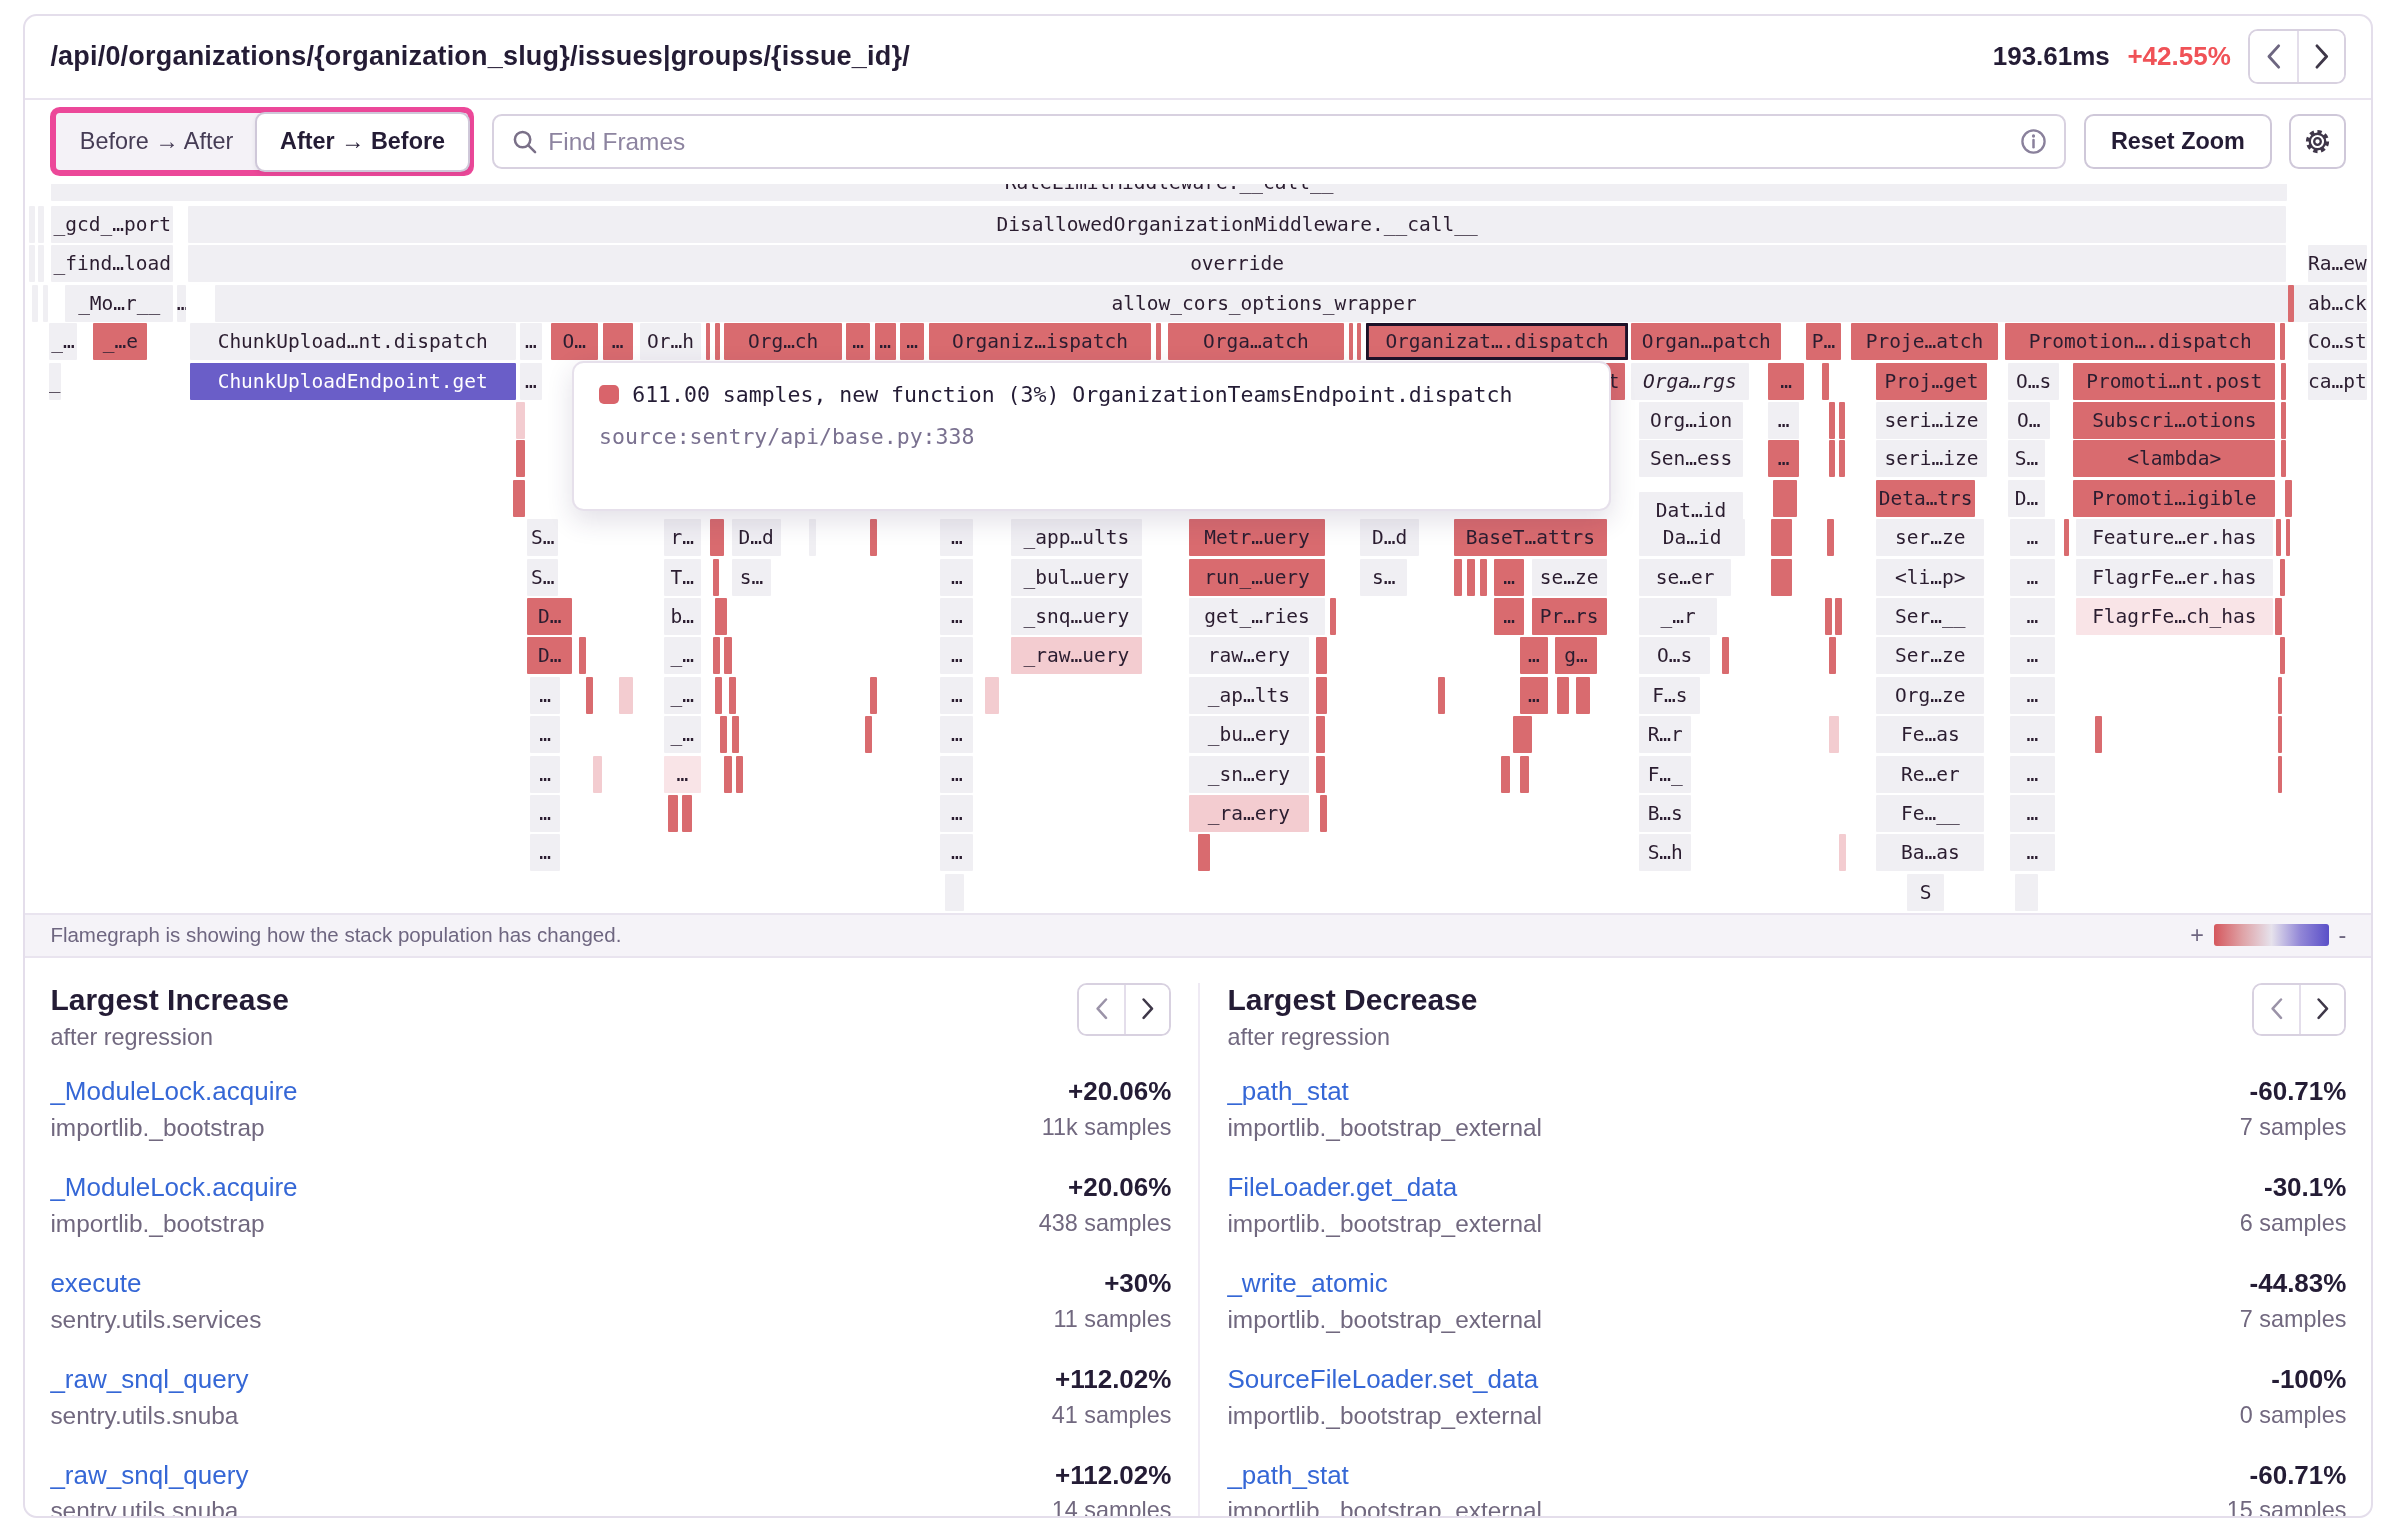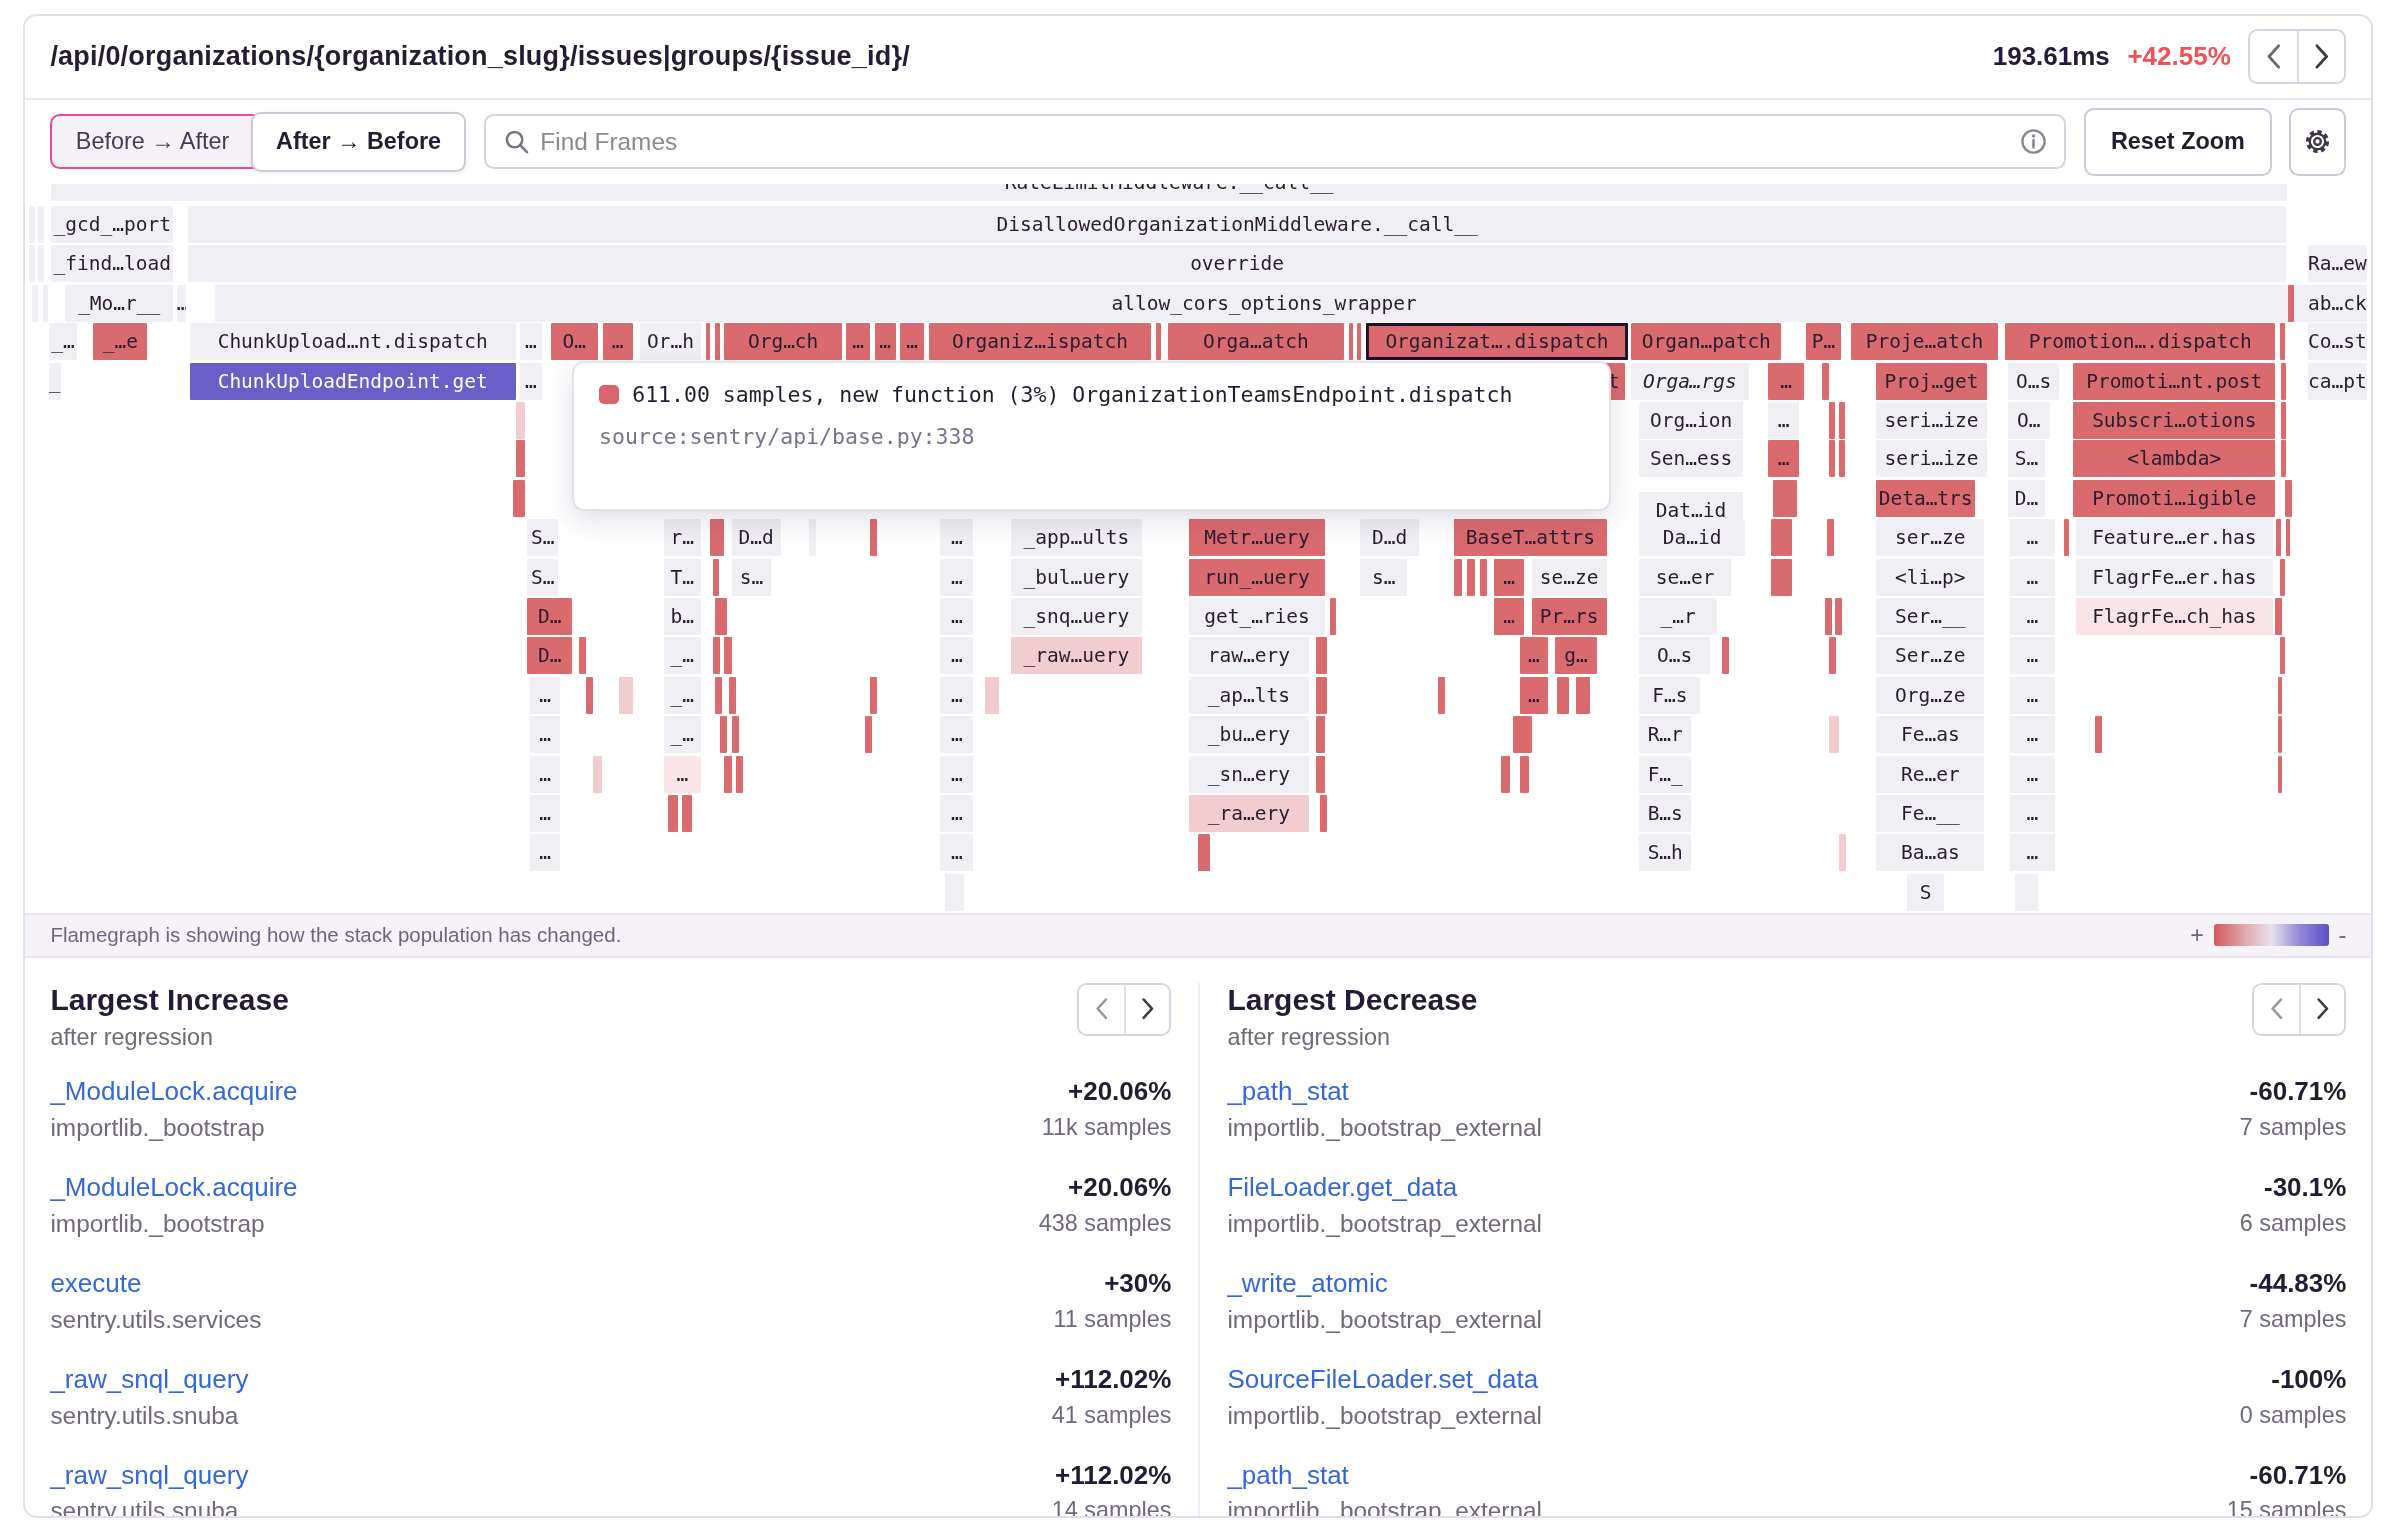--- a/index.html
+++ b/index.html
@@ -11,27 +11,27 @@
   .hdr-title { font-size:27px; font-weight:700; letter-spacing:0.2px; color:#241c35; }
   .hdr-right { display:flex; align-items:center; gap:17.6px; }
   .hdr-ms { font-size:26px; font-weight:700; color:#241c35; }
   .hdr-delta { font-size:26px; font-weight:700; color:#f05257; }
   .btn-group { display:flex; border:2px solid #d8d1e0; border-radius:9.8px; overflow:hidden; background:#fff; }
   .nav-btn { width:47px; height:51px; display:flex; align-items:center; justify-content:center; background:#fff; cursor:pointer; }
   .nav-btn + .nav-btn { border-left:2px solid #e4deeb; }
 
   
   .toolbar { height:84px; display:flex; align-items:center; padding:0 25px; gap:17.6px; }
-  .seg { display:flex; align-items:center; background:#f4f2f7; border:2px solid #ec4899; border-radius:9.8px; height:55px; }
+  .seg { display:flex; align-items:center; background:#f4f2f7; border:6px solid #ec4899; border-radius:9.8px; height:69px; }
   .seg-opt { padding:0 23.4px; font-size:23.4px; color:#453c55; white-space:nowrap; cursor:pointer; }
   .seg-opt.active { background:#fff; border:2px solid #cfc8d9; border-radius:9.8px; height:60px; margin:-2.9px -2px; display:flex; align-items:center; font-weight:700; color:#241c35; box-shadow:0 2px 4.9px rgba(40,24,66,.08); }
   .search { flex:1; height:55px; border:2px solid #d8d1e0; border-radius:9.8px; display:flex; align-items:center; padding:0 17.6px; gap:11.7px; background:#fff; }
   .search input { flex:1; border:none; outline:none; font-size:24.4px; color:#241c35; font-family:"Liberation Sans",sans-serif; background:transparent; }
   .search input::placeholder { color:#8d849f; color:#8d84a0; }
-  .tool-btn { height:68px; border:2px solid #cfc8d9; border-radius:9.8px; background:#fff; display:flex; align-items:center; justify-content:center; font-size:23.4px; font-weight:700; color:#241c35; padding:0 25px; cursor:pointer; }
+  .tool-btn { height:55px; border:2px solid #cfc8d9; border-radius:9.8px; background:#fff; display:flex; align-items:center; justify-content:center; font-size:23.4px; font-weight:700; color:#241c35; padding:0 25px; cursor:pointer; }
   .tool-btn.icon-only { width:57px; padding:0; }
 
   
   .flame { position:relative; height:729px; overflow:hidden; background:#fff; }
   .flame-row { position:absolute; left:0; width:100%; height:37px; }
   .frame { position:absolute; top:0; height:37px; font-family:"DejaVu Sans Mono", monospace; font-size:19.5px; line-height:37px; text-align:center; overflow:hidden; white-space:nowrap; color:#2b1d30; border-radius:1px; cursor:pointer; }
   .c-g  { background:#f0eff3; }
   .c-r  { background:#d96b6f; }
   .c-p  { background:#f3ccd0; }
   .c-pp { background:#f9e4e7; }

